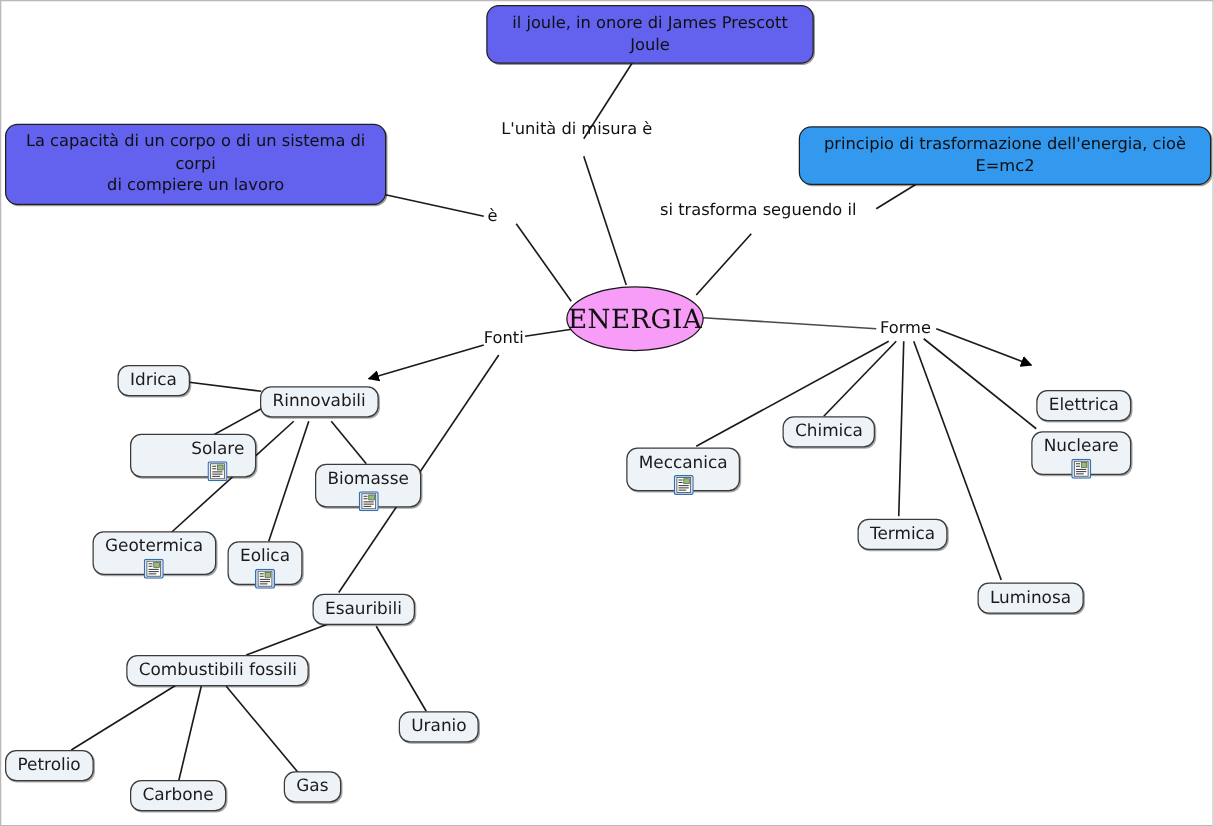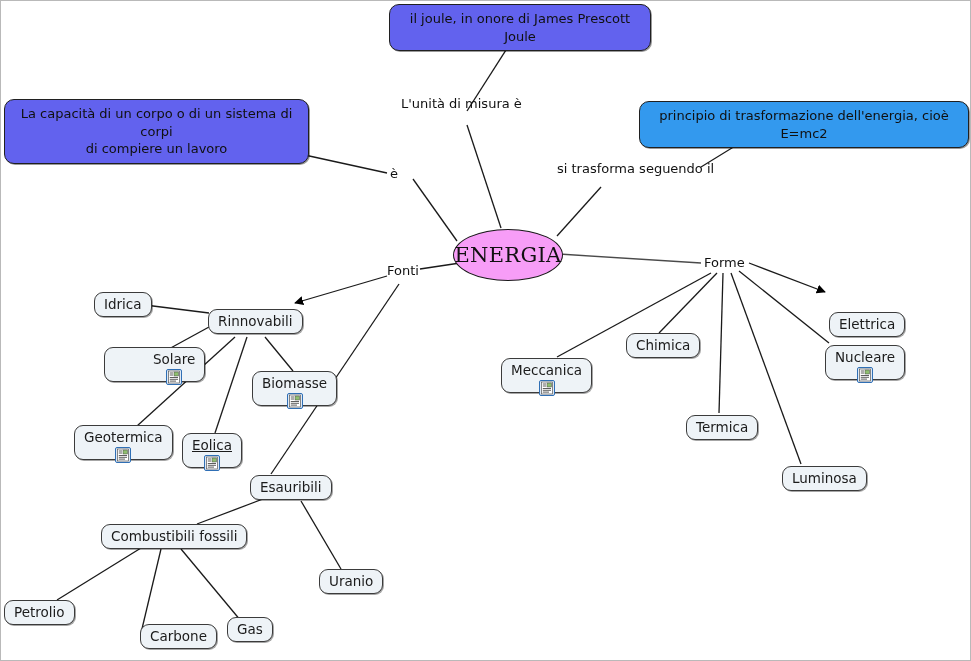--- a/index.html
+++ b/index.html
@@ -162,21 +162,21 @@
   <div class="central" style="left:452px; top:228px; width:110px; height:52px;">
     <span>ENERGIA</span>
   </div>
 
   <div class="edge-label" style="left:400px; top:95px;text-align:right;">
     <span>L'unità di misura è</span>
   </div>
   <div class="edge-label" style="left:389px; top:165px;">
     <span>è</span>
   </div>
-  <div class="edge-label" style="left:556px; top:160px;">
+  <div class="edge-label" style="left:527px; top:160px;">
     <span>si trasforma seguendo il</span>
   </div>
   <div class="edge-label" style="left:386px; top:262px;">
     <span>Fonti</span>
   </div>
   <div class="edge-label" style="left:703px; top:254px;">
     <span>Forme</span>
   </div>
 
   <div class="node" style="left:207px; top:308px;">
@@ -216,21 +216,21 @@
           <line x1="3.8" y1="4" x2="7" y2="4"></line>
           <line x1="3.8" y1="6" x2="7" y2="6"></line>
           <line x1="3.8" y1="8.5" x2="12" y2="8.5"></line>
           <line x1="3.8" y1="10.3" x2="12" y2="10.3"></line>
           <line x1="3.8" y1="12.1" x2="10" y2="12.1"></line>
         </g>
       </svg>
     </span>
   </div>
 
-  <div class="node has-icon" style="left:181px; top:432px;text-decoration:underline;">
+  <div class="node has-icon" style="left:181px; top:432px;">
     <span class="label">Eolica</span>
     <span class="doc-icon">
       <svg viewBox="0 0 16 16" width="16" height="16" xmlns="http://www.w3.org/2000/svg">
         <rect x="0.5" y="0.5" width="15" height="15" rx="1.5" fill="#dfe9f5" stroke="#2f6fb5" stroke-width="1"></rect>
         <rect x="2.5" y="2" width="11" height="12" fill="#ffffff" stroke="#555" stroke-width="0.7"></rect>
         <rect x="8" y="3" width="4.5" height="4" fill="#8fbf6f" stroke="#444" stroke-width="0.5"></rect>
         <g stroke="#333" stroke-width="0.8">
           <line x1="3.8" y1="4" x2="7" y2="4"></line>
           <line x1="3.8" y1="6" x2="7" y2="6"></line>
           <line x1="3.8" y1="8.5" x2="12" y2="8.5"></line>
@@ -264,21 +264,21 @@
   </div>
 
   <div class="node" style="left:100px; top:523px;">
     <span class="label">Combustibili fossili</span>
   </div>
 
   <div class="node" style="left:3px; top:599px;">
     <span class="label">Petrolio</span>
   </div>
 
-  <div class="node" style="left:103px; top:623px;margin-left:36px;">
+  <div class="node" style="left:103px; top:623px;">
     <span class="label">Carbone</span>
   </div>
 
   <div class="node" style="left:226px; top:616px;">
     <span class="label">Gas</span>
   </div>
 
   <div class="node" style="left:318px; top:568px;">
     <span class="label">Uranio</span>
   </div>

